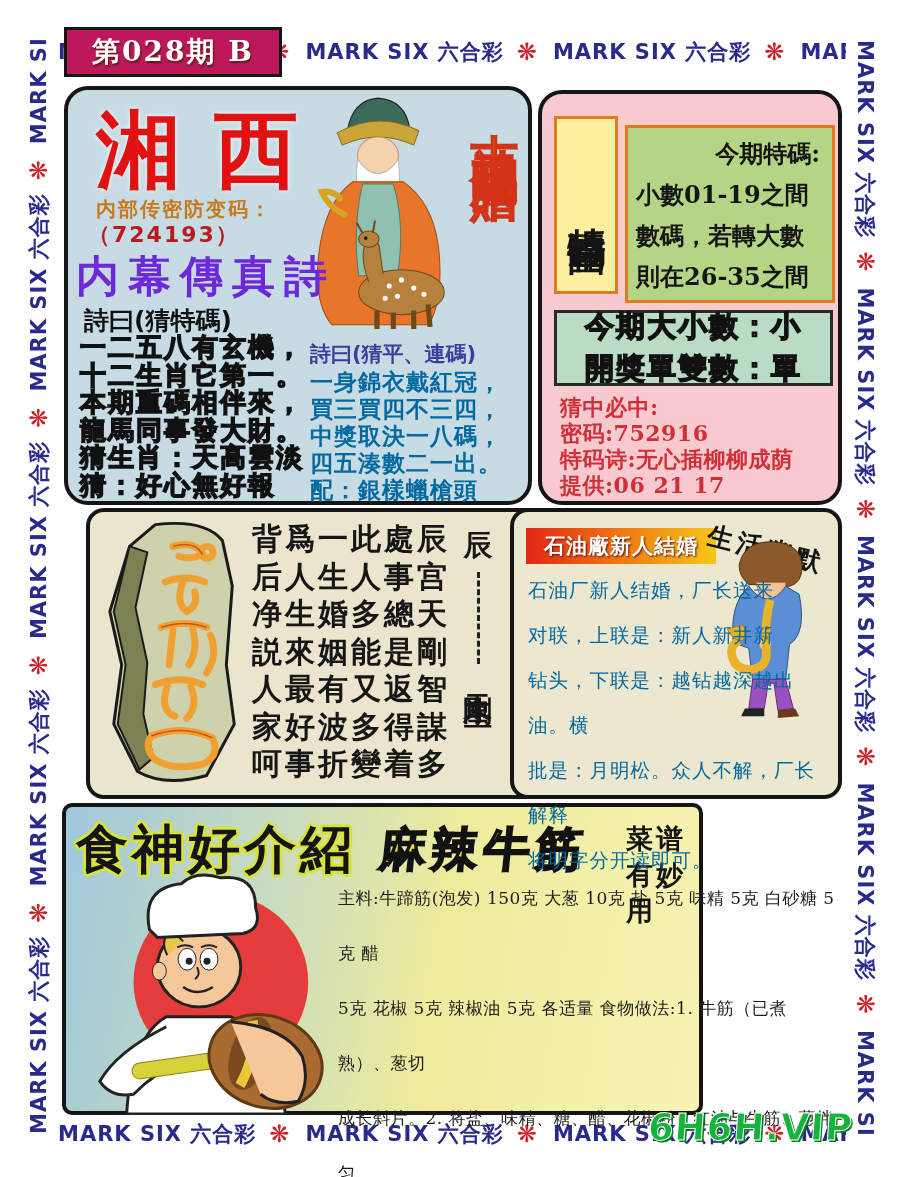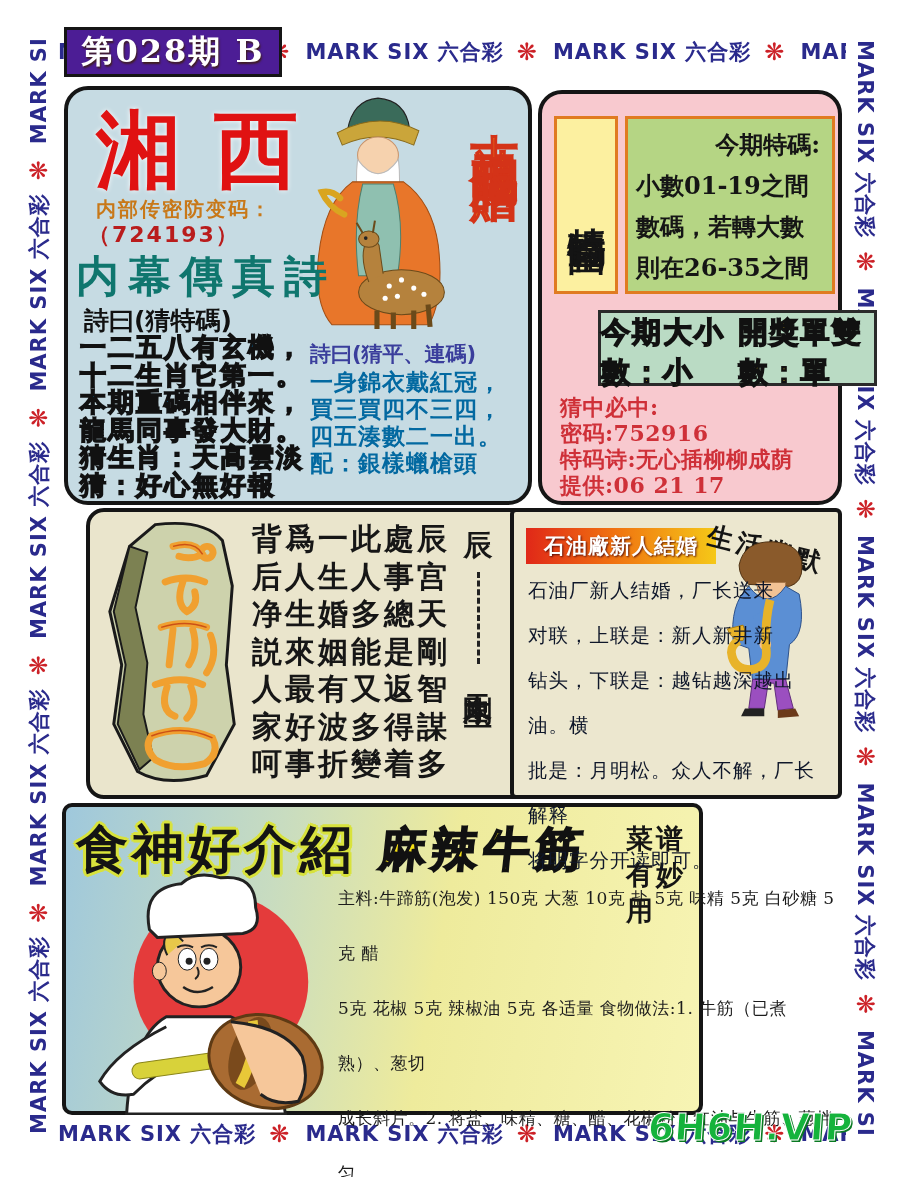--- a/index.html
+++ b/index.html
@@ -12,62 +12,62 @@
   .vstrip{position:absolute;top:40px;width:34px;height:1094px;overflow:hidden;}
   .vstrip.left{left:22px;} .vstrip.right{left:848px;}
   .vinner{position:absolute;top:0;left:0;width:1094px;height:34px;display:flex;align-items:center;
           gap:16px;white-space:nowrap;transform-origin:0 0;}
   .vstrip.left  .vinner{transform:rotate(-90deg) translateX(-1094px);}
   .vstrip.right .vinner{transform:rotate(90deg) translateY(-34px);}
   .b-unit{display:flex;align-items:center;gap:13px;}
   .b-brand{color:#2a2a8c;font-weight:bold;font-size:21px;letter-spacing:1px;}
   .b-flower{color:#cc2127;font-size:24px;line-height:1;}
   
-  .issue-badge{position:absolute;left:64px;top:27px;width:212px;height:44px;background:#4c1d95;
+  .issue-badge{position:absolute;left:64px;top:27px;width:212px;height:44px;background:#be185d;
          border:3px solid #151515;color:#fff;font-family:"DejaVu Serif",serif;font-weight:bold;
-         font-size:32px;display:flex;align-items:center;justify-content:center;letter-spacing:2px;
+         font-size:28px;display:flex;align-items:center;justify-content:center;letter-spacing:2px;
          text-shadow:1px 2px 2px rgba(60,30,0,.8);z-index:6;}
   
   .main{position:absolute;left:62px;top:80px;width:780px;height:1040px;}
   .panel{position:absolute;border:4px solid #151515;box-sizing:border-box;}
   .panel-a{left:2px;top:6px;width:468px;height:419px;background:#c6dbe3;border-radius:24px;}
   .panel-b{left:476px;top:10px;width:304px;height:415px;background:#f8c9cf;border-radius:24px;}
   .panel-c{left:24px;top:428px;width:474px;height:291px;background:#eae5cc;border-radius:18px;}
-  .panel-d{left:448px;top:428px;width:332px;height:291px;background:#ece7cf;border-radius:6px;}
+  .panel-d{left:448px;top:428px;width:332px;height:291px;background:#ece7cf;border-radius:18px;}
   .panel-e{left:0;top:723px;width:641px;height:312px;border-radius:10px;
            background:linear-gradient(100deg,#9fc8dc 0%,#c8dcc0 32%,#eeeb9c 58%,#f7f4b4 100%);}
   .abs{position:absolute;}
   
   .xx-title{left:28px;top:4px;font-family:"DejaVu Serif",serif;font-weight:900;font-size:84px;
             color:#e01212;letter-spacing:34px;text-shadow:0 0 5px rgba(255,255,255,.95);}
   .deity{left:222px;top:2px;width:176px;height:240px;}
   .anti-label{left:28px;top:106px;color:#c87818;font-weight:bold;font-size:20px;letter-spacing:2px;font-family:Liberation Serif, serif;}
   .anti-code{left:20px;top:130px;color:#b91c1c;font-weight:bold;font-size:22px;letter-spacing:2px;}
   .sub-title{left:8px;top:158px;font-family:Liberation Sans, sans-serif;font-weight:900;font-size:43px;
-             letter-spacing:9px;color:#0f766e;}
+             letter-spacing:9px;color:#6d28d9;}
   .poem1-head{left:16px;top:214px;font-size:25px;font-weight:bold;color:#111;}
   .poem1{left:12px;top:244px;font-weight:900;font-size:26px;line-height:27.5px;letter-spacing:2px;
          color:#0c4a6e;-webkit-text-stroke:1.4px #111;}
   .side-title{left:396px;top:6px;writing-mode:vertical-rl;font-size:47px;font-weight:900;
          color:#ffc61e;-webkit-text-stroke:1.6px #d43318;letter-spacing:14px;height:310px;}
   .poem2-head{left:242px;top:250px;font-size:21px;font-weight:bold;color:#3a3e9c;}
   .poem2{left:242px;top:278px;font-family:"DejaVu Serif",serif;font-size:23px;font-weight:700;
          color:#0369a1;line-height:27px;letter-spacing:1px;}
   
   .pb-row{left:12px;top:22px;display:flex;gap:7px;}
   .range-box{width:64px;height:178px;background:#fcf0a0;border:3px solid #e07b20;
              display:flex;align-items:center;justify-content:center;box-sizing:border-box;}
   .range-text{writing-mode:vertical-rl;font-size:38px;font-weight:900;color:#141414;letter-spacing:4px;}
   .green-box{width:210px;height:178px;background:#b5d584;border:3px solid #e07b20;box-sizing:border-box;
              font-family:"DejaVu Serif",serif;font-size:24px;font-weight:700;color:#151515;
-             padding:5px 8px;line-height:41px;}
+             padding:5px 8px;line-height:41px;margin-top:9px;}
   .green-box .first{text-align:right;padding-right:4px;}
   .size-box{left:12px;top:216px;width:279px;height:76px;background:#badbc4;border:3px solid #2a2a2a;
-            box-sizing:border-box;display:flex;flex-direction:row;
-            justify-content:center;gap:2px;margin-left:44px;}
+            box-sizing:border-box;display:flex;flex-direction:column;align-items:center;
+            justify-content:center;gap:2px;}
   .size-line{font-size:29px;font-weight:900;color:#ffd828;-webkit-text-stroke:1.5px #111;letter-spacing:2px;}
   .red-lines{left:18px;top:300px;font-family:"DejaVu Serif",serif;font-size:22px;font-weight:700;
              color:#cf3038;line-height:26px;letter-spacing:.5px;}
   
   .stone{left:6px;top:4px;width:158px;height:276px;}
   .stone-lines{left:162px;top:8px;font-weight:800;font-size:30px;line-height:37.5px;
                letter-spacing:3px;color:#161616;}
   .side-col{left:372px;top:14px;width:32px;height:258px;display:flex;flex-direction:column;
             align-items:center;color:#161616;}
   .side-char{font-size:29px;font-weight:800;}
@@ -75,21 +75,21 @@
   .side-bottom{writing-mode:vertical-rl;font-size:29px;font-weight:800;letter-spacing:4px;}
   
   .banner{left:12px;top:16px;width:190px;height:36px;
           background:linear-gradient(90deg,#e02818,#f07010 45%,#f5c818);color:#fff;font-weight:900;
           font-size:21px;display:flex;align-items:center;justify-content:center;letter-spacing:1px;
           text-shadow:1px 1px 2px #5a1008;}
   .humor-mark{left:198px;top:6px;font-size:26px;font-weight:900;color:#141414;letter-spacing:4px;
           transform:rotate(14deg);transform-origin:0 0;white-space:nowrap;}
   .saxman{right:2px;top:24px;width:126px;height:184px;}
   .joke{left:14px;top:56px;width:302px;font-family:"DejaVu Serif",serif;font-size:19.5px;
-        color:#0f172a;line-height:45px;letter-spacing:1px;z-index:2;}
+        color:#0369a1;line-height:45px;letter-spacing:1px;z-index:2;}
   
   .chef-title{left:10px;top:8px;font-size:52px;font-weight:900;color:#141414;letter-spacing:4px;
       text-shadow:3px 0 #d8e23c,-3px 0 #d8e23c,0 3px #d8e23c,0 -3px #d8e23c,
                   2px 2px #d8e23c,-2px -2px #d8e23c,2px -2px #d8e23c,-2px 2px #d8e23c;}
   .dish-title{left:314px;top:12px;font-size:46px;font-weight:900;color:#f5e015;
       -webkit-text-stroke:2px #111;letter-spacing:6px;transform:skewX(-6deg);}
   .tagline{left:560px;top:14px;font-family:"DejaVu Serif",serif;font-size:27px;font-weight:700;
       color:#141414;letter-spacing:3px;}
   .chef{left:6px;top:60px;width:268px;height:248px;}
   .recipe{left:272px;top:64px;width:500px;font-family:"DejaVu Serif",serif;font-size:17px;
@@ -227,20 +227,21 @@
         <div>本期重碼相伴來，</div>
         <div>龍馬同事發大財。</div>
         <div>猜生肖：天高雲淡</div>
         <div>猜：好心無好報</div>
       </div>
       <div class="abs side-title">吉神賜贈</div>
       <div class="abs poem2-head">詩曰(猜平、連碼)</div>
       <div class="abs poem2">
         <div>一身錦衣戴紅冠，</div>
         <div>買三買四不三四，</div>
+        <div>中獎取決一八碼，</div>
         <div>四五湊數二一出。</div>
         <div>配：銀樣蠟槍頭</div>
       </div>
     </section>
 
     <section class="panel panel-b">
       <div class="abs pb-row">
         <div class="range-box">
           <span class="range-text">特碼範圍</span>
         </div>

